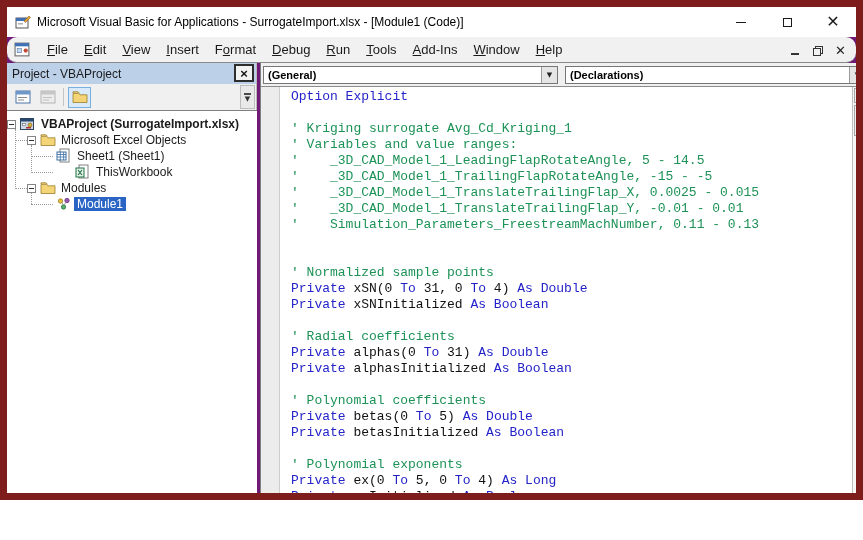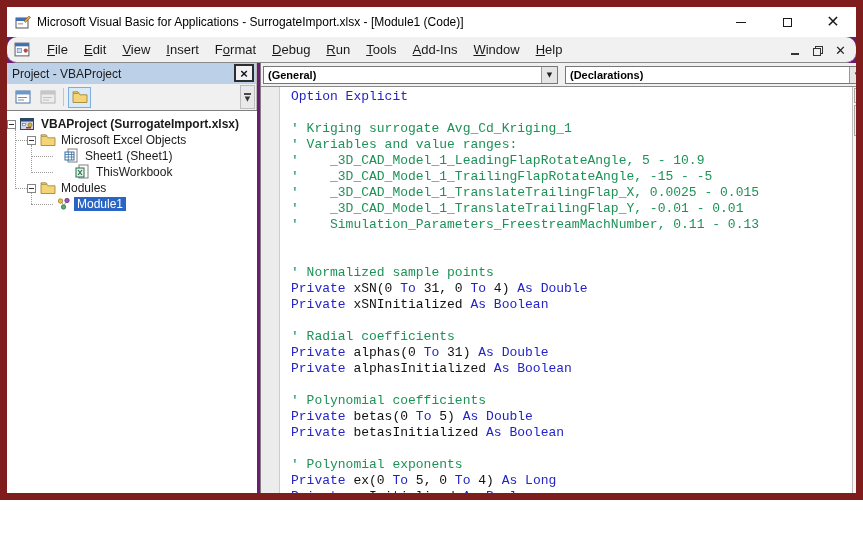--- a/index.html
+++ b/index.html
@@ -221,21 +221,21 @@
           <span class="label bold">VBAProject (SurrogateImport.xlsx)</span>
         </div>
         <div class="tree-row" style="padding-left: 20px;">
           <div class="expander"></div>
           <svg class="tree-icon" viewBox="0 0 16 16">
             <path d="M1 4 L1 2.8 L6 2.8 L7.5 4.4" fill="#f3d578" stroke="#9c7c2d" stroke-width="0.8"></path>
             <path d="M1 4.4 h5.6 l1.5 1.4 H15 V13.5 H1 Z" fill="#f3d578" stroke="#9c7c2d" stroke-width="0.8"></path>
           </svg>
           <span class="label">Microsoft Excel Objects</span>
         </div>
-        <div class="tree-row" style="padding-left: 49px; margin-left: 8px;">
+        <div class="tree-row" style="padding-left: 49px;">
           <svg class="tree-icon" viewBox="0 0 16 16">
             <rect x="4" y="1" width="9" height="13" fill="#fff" stroke="#808080"></rect>
             <rect x="1" y="4" width="9" height="8" fill="#fff" stroke="#3a6ea5"></rect>
             <path d="M1 6.5 h9 M1 9 h9 M4.3 4 v8 M7.6 4 v8" stroke="#3a6ea5" stroke-width="0.8"></path>
           </svg>
           <span class="label">Sheet1 (Sheet1)</span>
         </div>
         <div class="tree-row" style="padding-left: 68px;">
           <svg class="tree-icon" viewBox="0 0 16 16">
             <rect x="4" y="1" width="9" height="13" fill="#fff" stroke="#808080"></rect>
@@ -275,21 +275,21 @@
         <div class="combo-arrow">▼</div>
       </div>
     </div>
     <div class="code-body">
       <div class="margin-bar"></div>
       <div class="code-editor" id="code-lines">
           <div class="code-line"><span class="tok-k">Option Explicit</span></div>
           <div class="code-line">&nbsp;</div>
           <div class="code-line"><span class="tok-c">' Kriging surrogate Avg_Cd_Kriging_1</span></div>
           <div class="code-line"><span class="tok-c">' Variables and value ranges:</span></div>
-          <div class="code-line"><span class="tok-c">'    _3D_CAD_Model_1_LeadingFlapRotateAngle, 5 - 10.9</span></div>
+          <div class="code-line"><span class="tok-c">'    _3D_CAD_Model_1_LeadingFlapRotateAngle, 5 - 14.5</span></div>
           <div class="code-line"><span class="tok-c">'    _3D_CAD_Model_1_TrailingFlapRotateAngle, -15 - -5</span></div>
           <div class="code-line"><span class="tok-c">'    _3D_CAD_Model_1_TranslateTrailingFlap_X, 0.0025 - 0.015</span></div>
           <div class="code-line"><span class="tok-c">'    _3D_CAD_Model_1_TranslateTrailingFlap_Y, -0.01 - 0.01</span></div>
           <div class="code-line"><span class="tok-c">'    Simulation_Parameters_FreestreamMachNumber, 0.11 - 0.13</span></div>
           <div class="code-line">&nbsp;</div>
           <div class="code-line">&nbsp;</div>
           <div class="code-line"><span class="tok-c">' Normalized sample points</span></div>
           <div class="code-line"><span class="tok-k">Private</span><span class="tok-n"> xSN(0 </span><span class="tok-k">To</span><span class="tok-n"> 31, 0 </span><span class="tok-k">To</span><span class="tok-n"> 4) </span><span class="tok-k">As</span><span class="tok-n"> </span><span class="tok-k">Double</span></div>
           <div class="code-line"><span class="tok-k">Private</span><span class="tok-n"> xSNInitialized </span><span class="tok-k">As</span><span class="tok-n"> </span><span class="tok-k">Boolean</span></div>
           <div class="code-line">&nbsp;</div>

